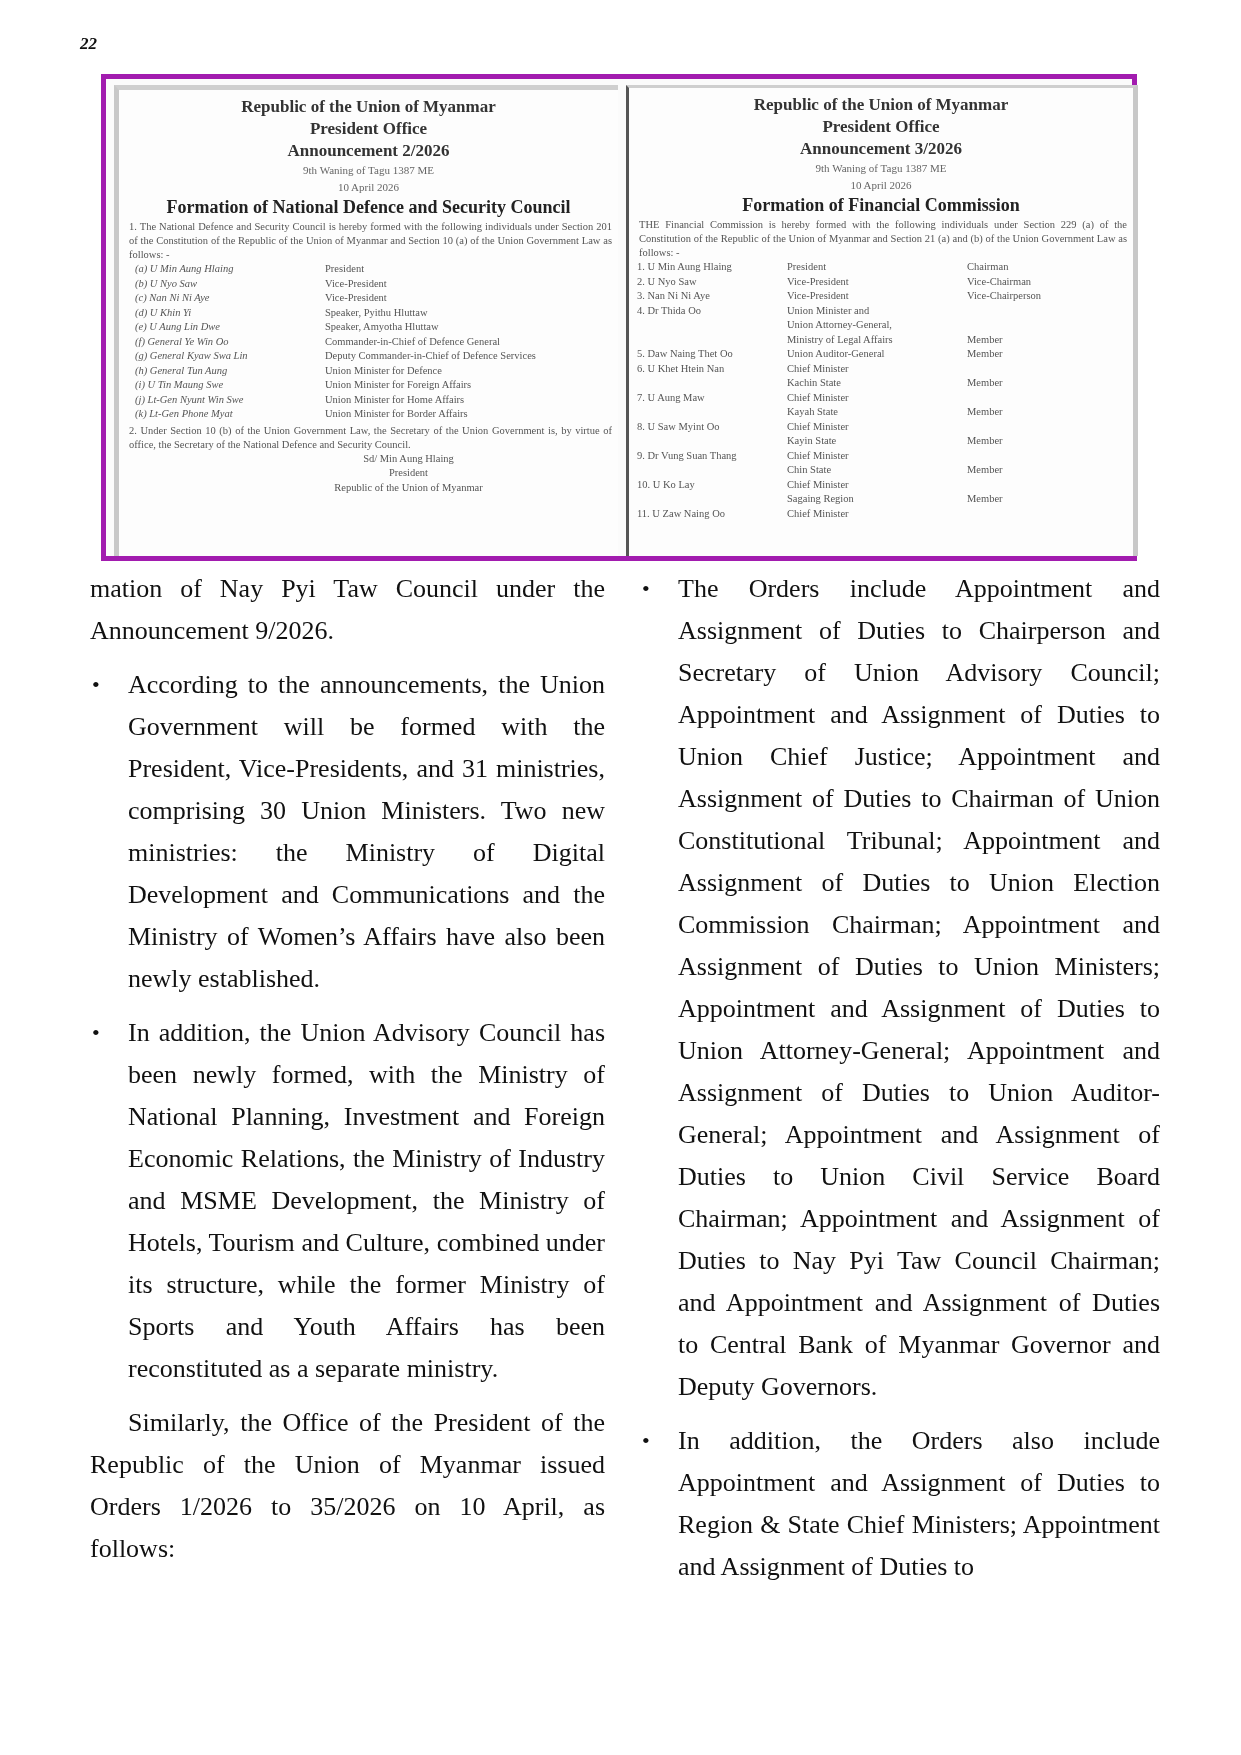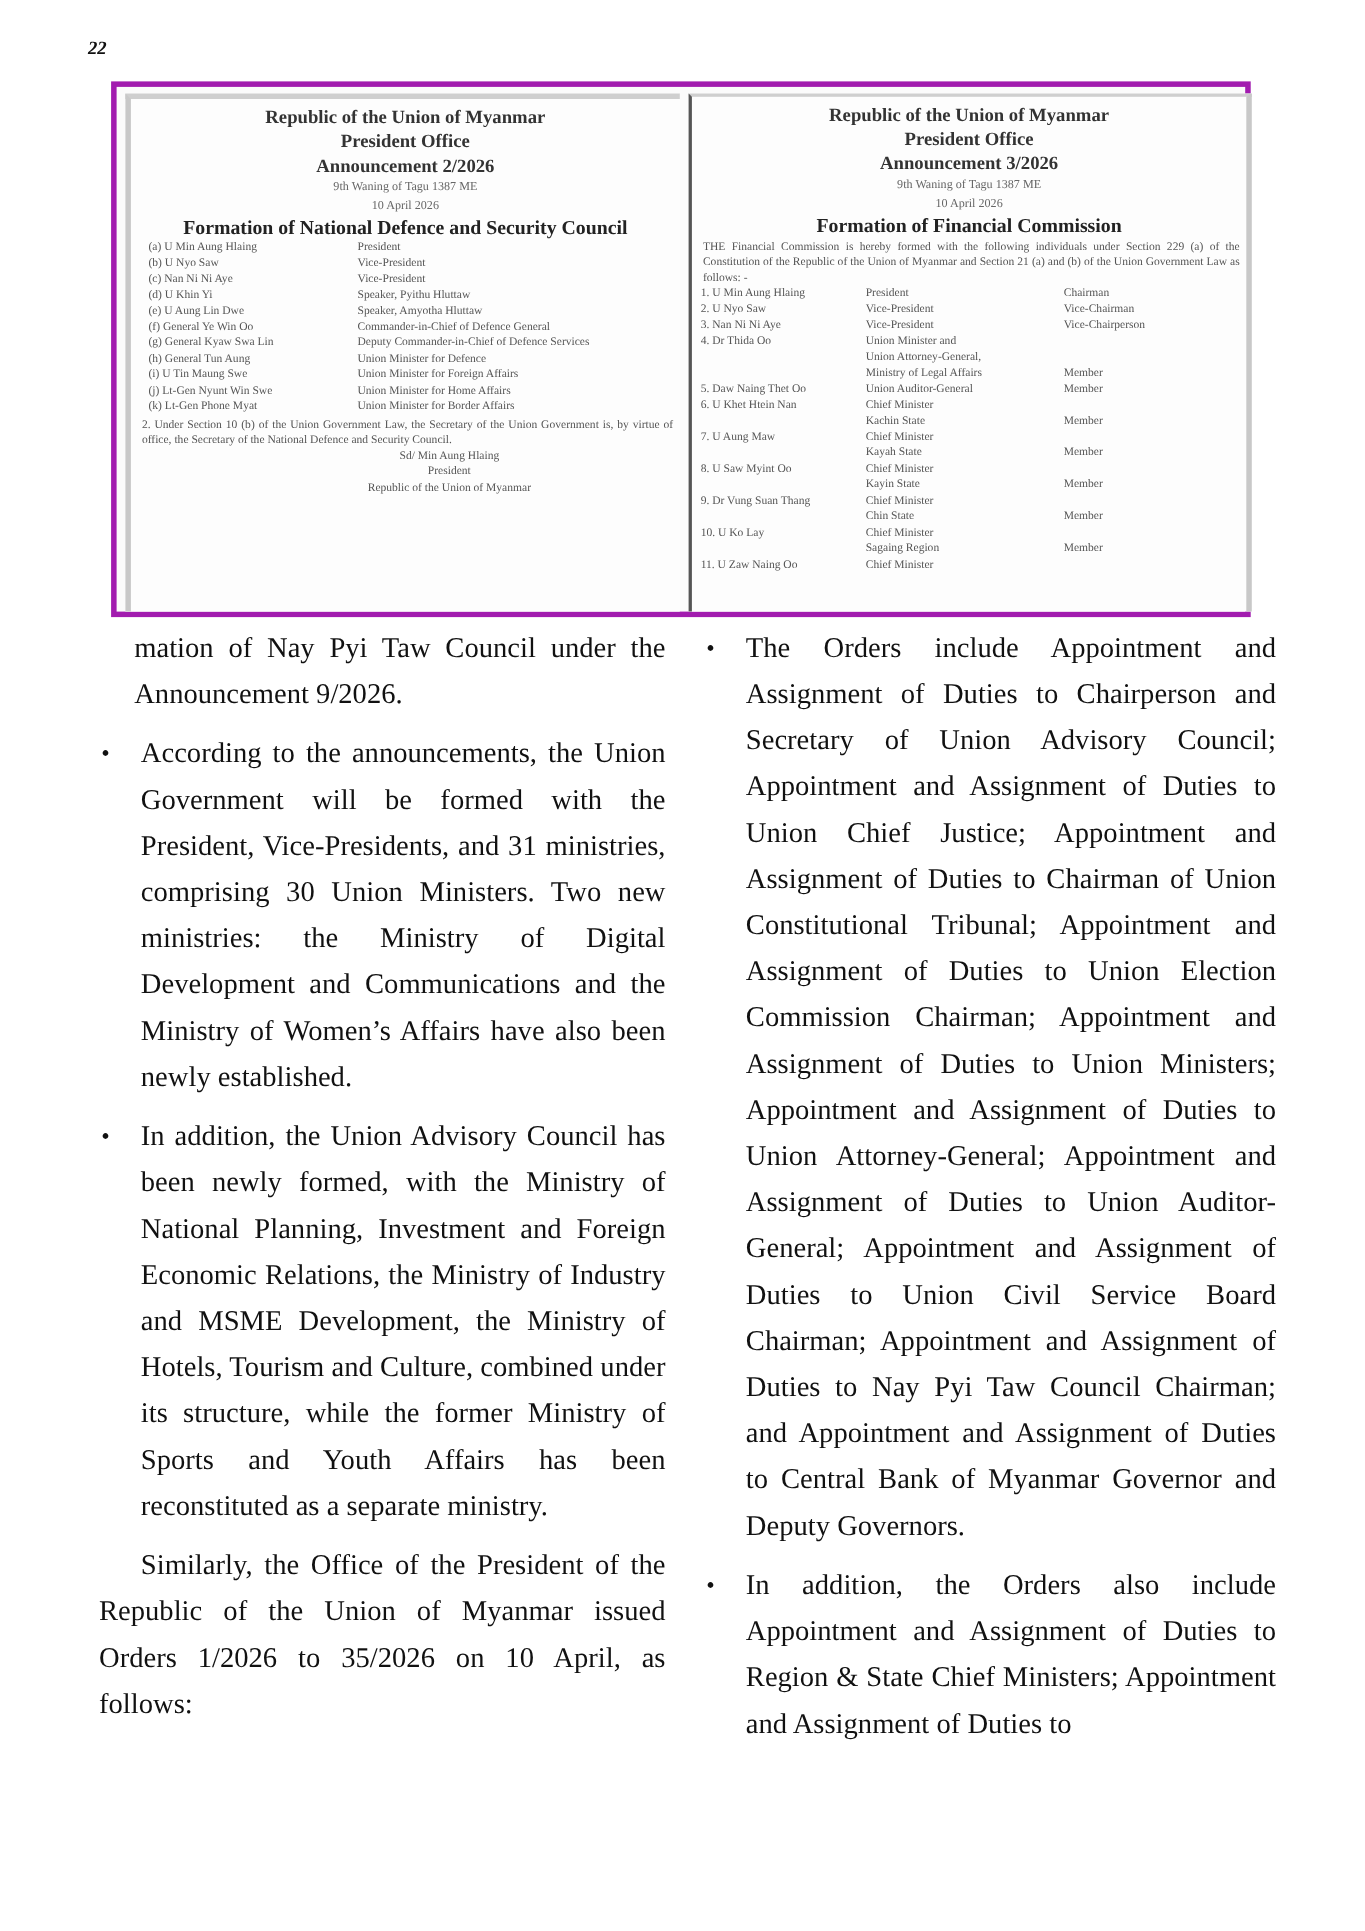--- a/index.html
+++ b/index.html
@@ -15,50 +15,51 @@
            color: #444; font-family: "Liberation Serif", "DejaVu Serif", serif; }
   .panel-left { left: 8px; width: 499px; border-left: 5px solid #c8c8c8; border-top: 5px solid #cfcfcf; }
   .panel-right { left: 520px; width: 504px; border-left: 3px solid #555; border-top: 3px solid #cfcfcf; border-right: 5px solid #c8c8c8; }
   .panel .hdr { text-align: center; font-weight: bold; color: #333; font-size: 17px; line-height: 22px; }
   .panel .hdr.first { margin-top: 6px; }
   .panel .sub { text-align: center; font-size: 11px; line-height: 17px; color: #666; }
   .panel .title { text-align: center; font-weight: bold; font-size: 18px; color: #222; line-height: 22px; white-space: nowrap; }
   .panel .para { font-size: 10.5px; line-height: 14px; padding: 2px 6px 0 10px; color: #555; text-align: justify; }
   .panel table { border-collapse: collapse; font-size: 10.5px; color: #555; margin-left: 16px; }
   .panel td { padding: 0; line-height: 14.5px; vertical-align: top; white-space: nowrap; }
-  .panel-left td.n { width: 190px; }
+  .panel-left td.n { width: 190px; font-style: italic; }
   .panel-right table { margin-left: 8px; }
   .panel-right td.n { width: 150px; margin-left: 16px; }
   .panel-right td.p { width: 180px; }
   .panel .sig { text-align: center; font-size: 10.5px; line-height: 14.5px; color: #555; padding-left: 80px; }
 
   
   .col { position: absolute; top: 568px; font-size: 26px; line-height: 42px; text-align: justify; color: #111; }
   .col-left { left: 90px; width: 515px; }
   .col-right { left: 640px; width: 520px; }
   .col p { margin: 0 0 12px 0; }
-  .col .cont { text-indent: 0; margin-left: 32px; }
+  .col .cont { text-indent: 0; }
   .col .indent { text-indent: 38px; }
   .bullet { position: relative; padding-left: 38px; margin: 0 0 12px 0; }
   .bullet .dot { position: absolute; left: 2px; top: 0; font-size: 22px; }
 </style>
 </head>
 <body>
 
 <div class="page-number">22</div>
 
 <div class="figure">
 
   <div class="panel panel-left">
     <div class="hdr first">Republic of the Union of Myanmar</div>
     <div class="hdr">President Office</div>
     <div class="hdr">Announcement 2/2026</div>
     <div class="sub">9th Waning of Tagu 1387 ME</div>
     <div class="sub">10 April 2026</div>
     <div class="title">Formation of National Defence and Security Council</div>
+    <div class="para">1. The National Defence and Security Council is hereby formed with the following individuals under Section 201 of the Constitution of the Republic of the Union of Myanmar and Section 10 (a) of the Union Government Law as follows: -</div>
     <table>
       <tbody id="left-members">
           <tr>
             <td class="n">(a) U Min Aung Hlaing</td>
             <td class="p">President</td>
           </tr>
           <tr>
             <td class="n">(b) U Nyo Saw</td>
             <td class="p">Vice-President</td>
           </tr>

